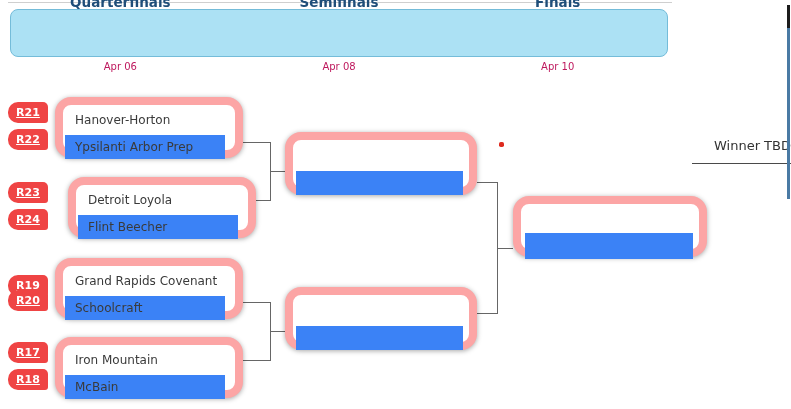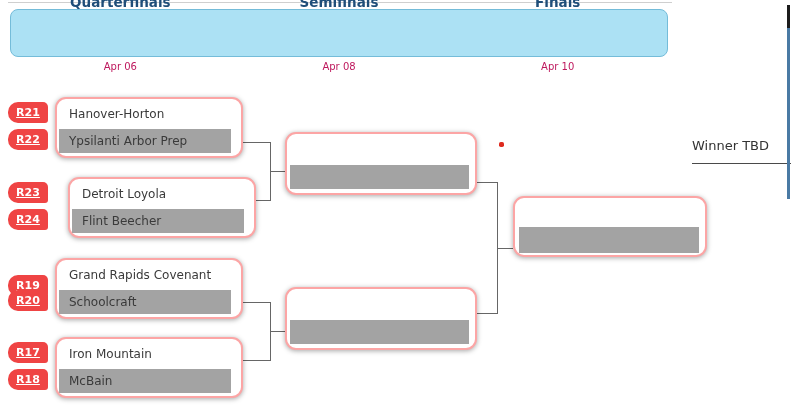--- a/index.html
+++ b/index.html
@@ -23,41 +23,41 @@
   .ref-badge {
     position:absolute; left:8px; width:40px; height:21px;
     background:#ef4444; color:#fff; border-radius:10px 5px 3px 10px;
     font-size:11px; font-weight:bold; text-decoration:underline;
     display:flex; align-items:center; justify-content:center;
     cursor:pointer;
   }
 
   
   .match-box {
-    position:absolute; background:#fff; border:2px solid #fca5a5; border-radius:11px;
+    position:absolute; background:#fff; border:8px solid #fca5a5; border-radius:16px;
     box-shadow:0 1px 5px rgba(0,0,0,.35);
   }
   .team-row-top {
     height:30px; display:flex; align-items:center;
     padding-left:12px; font-size:12px; color:#3a3a3a; white-space:nowrap;
   }
   .team-row-bottom {
-    height:24px; margin:0 10px 0 2px; background:#a3a3a3;
+    height:24px; margin:0 10px 0 2px; background:#3b82f6;
     display:flex; align-items:center; padding-left:10px;
     font-size:12px; color:#3a3a3a; white-space:nowrap;
   }
 
   .connectors { position:absolute; left:0; top:0; pointer-events:none; }
 
   .red-marker { position:absolute; left:499px; top:142px; width:5px; height:5px;
     background:#de2b1f; border-radius:35%; }
 
   .champion-label {
     position:absolute; left:692px; top:138px; width:99px;
-    font-size:13px; color:#333; text-align:left; white-space:nowrap;
+    font-size:13px; color:#333; text-align:right; white-space:nowrap;
   }
   .champion-line { position:absolute; left:692px; top:163px; width:99px; height:1px; background:#4a4a4a; }
 
   .edge-bar-dark { position:absolute; left:787px; top:5px; width:3px; height:23px; background:#1c1c1c; }
   .edge-bar-blue { position:absolute; left:787px; top:28px; width:3px; height:171px; background:#4a7aa4; }
 </style>
 </head>
 <body>
 
 <div class="canvas">

